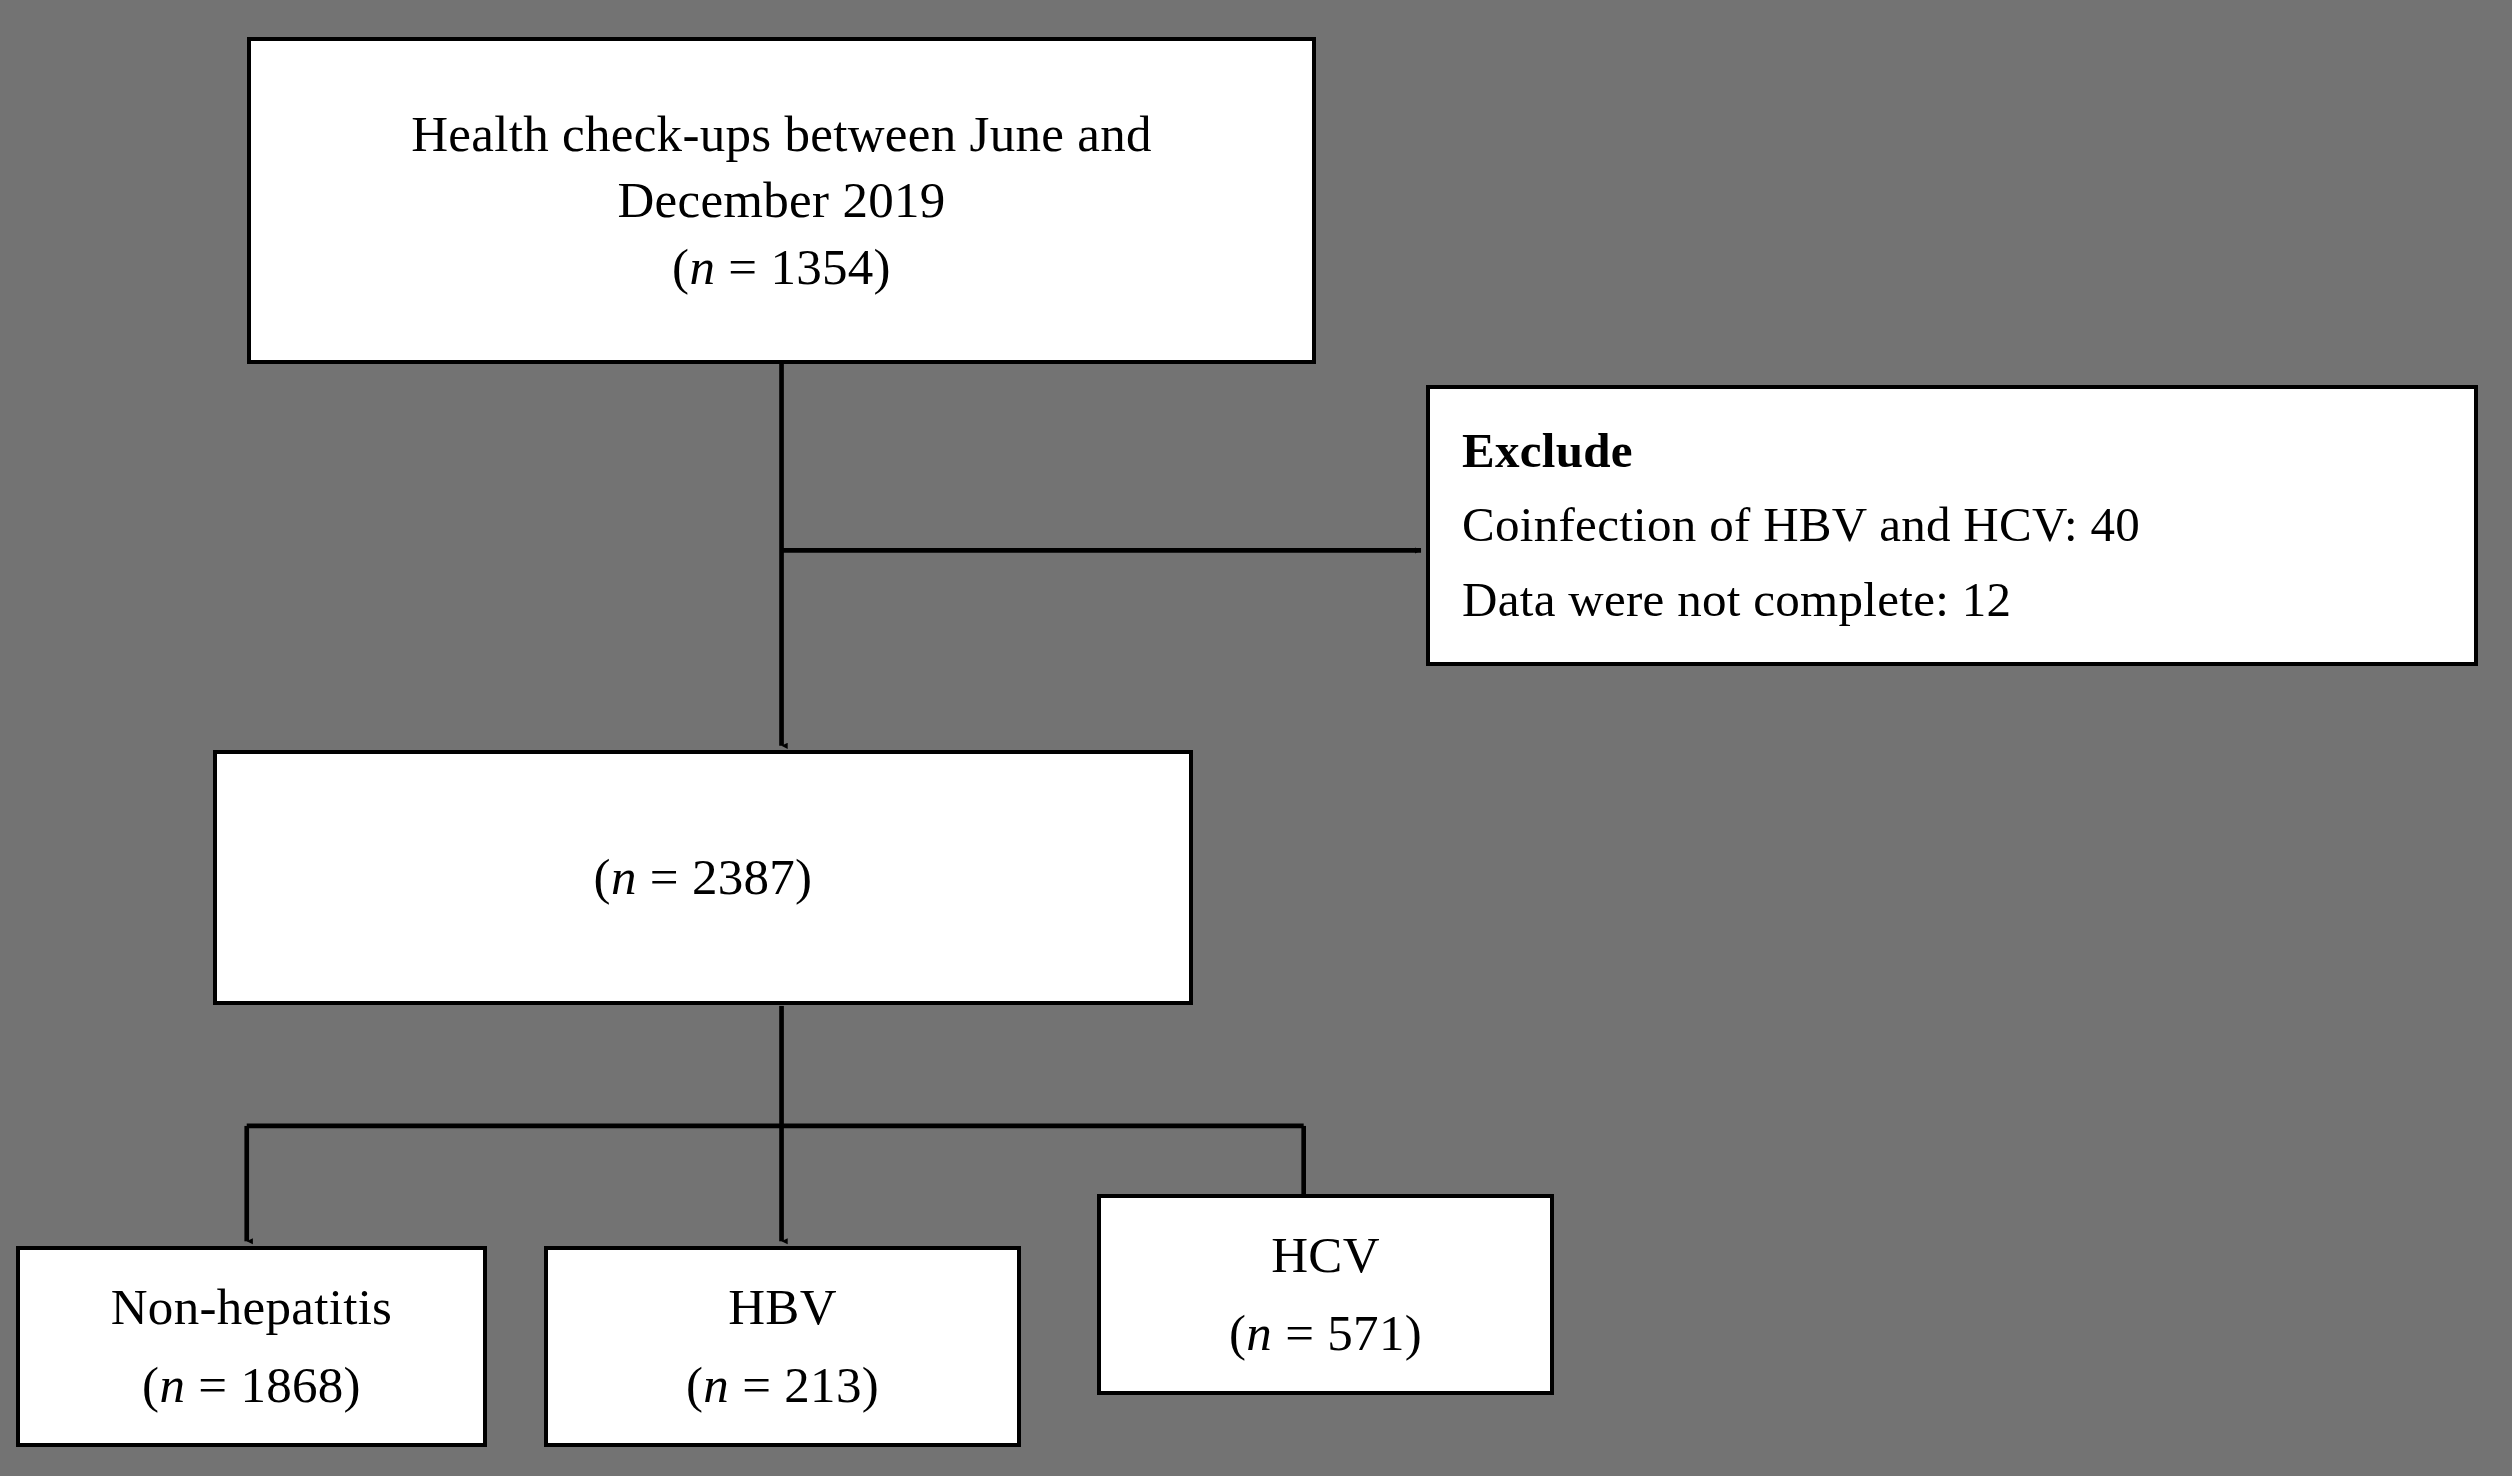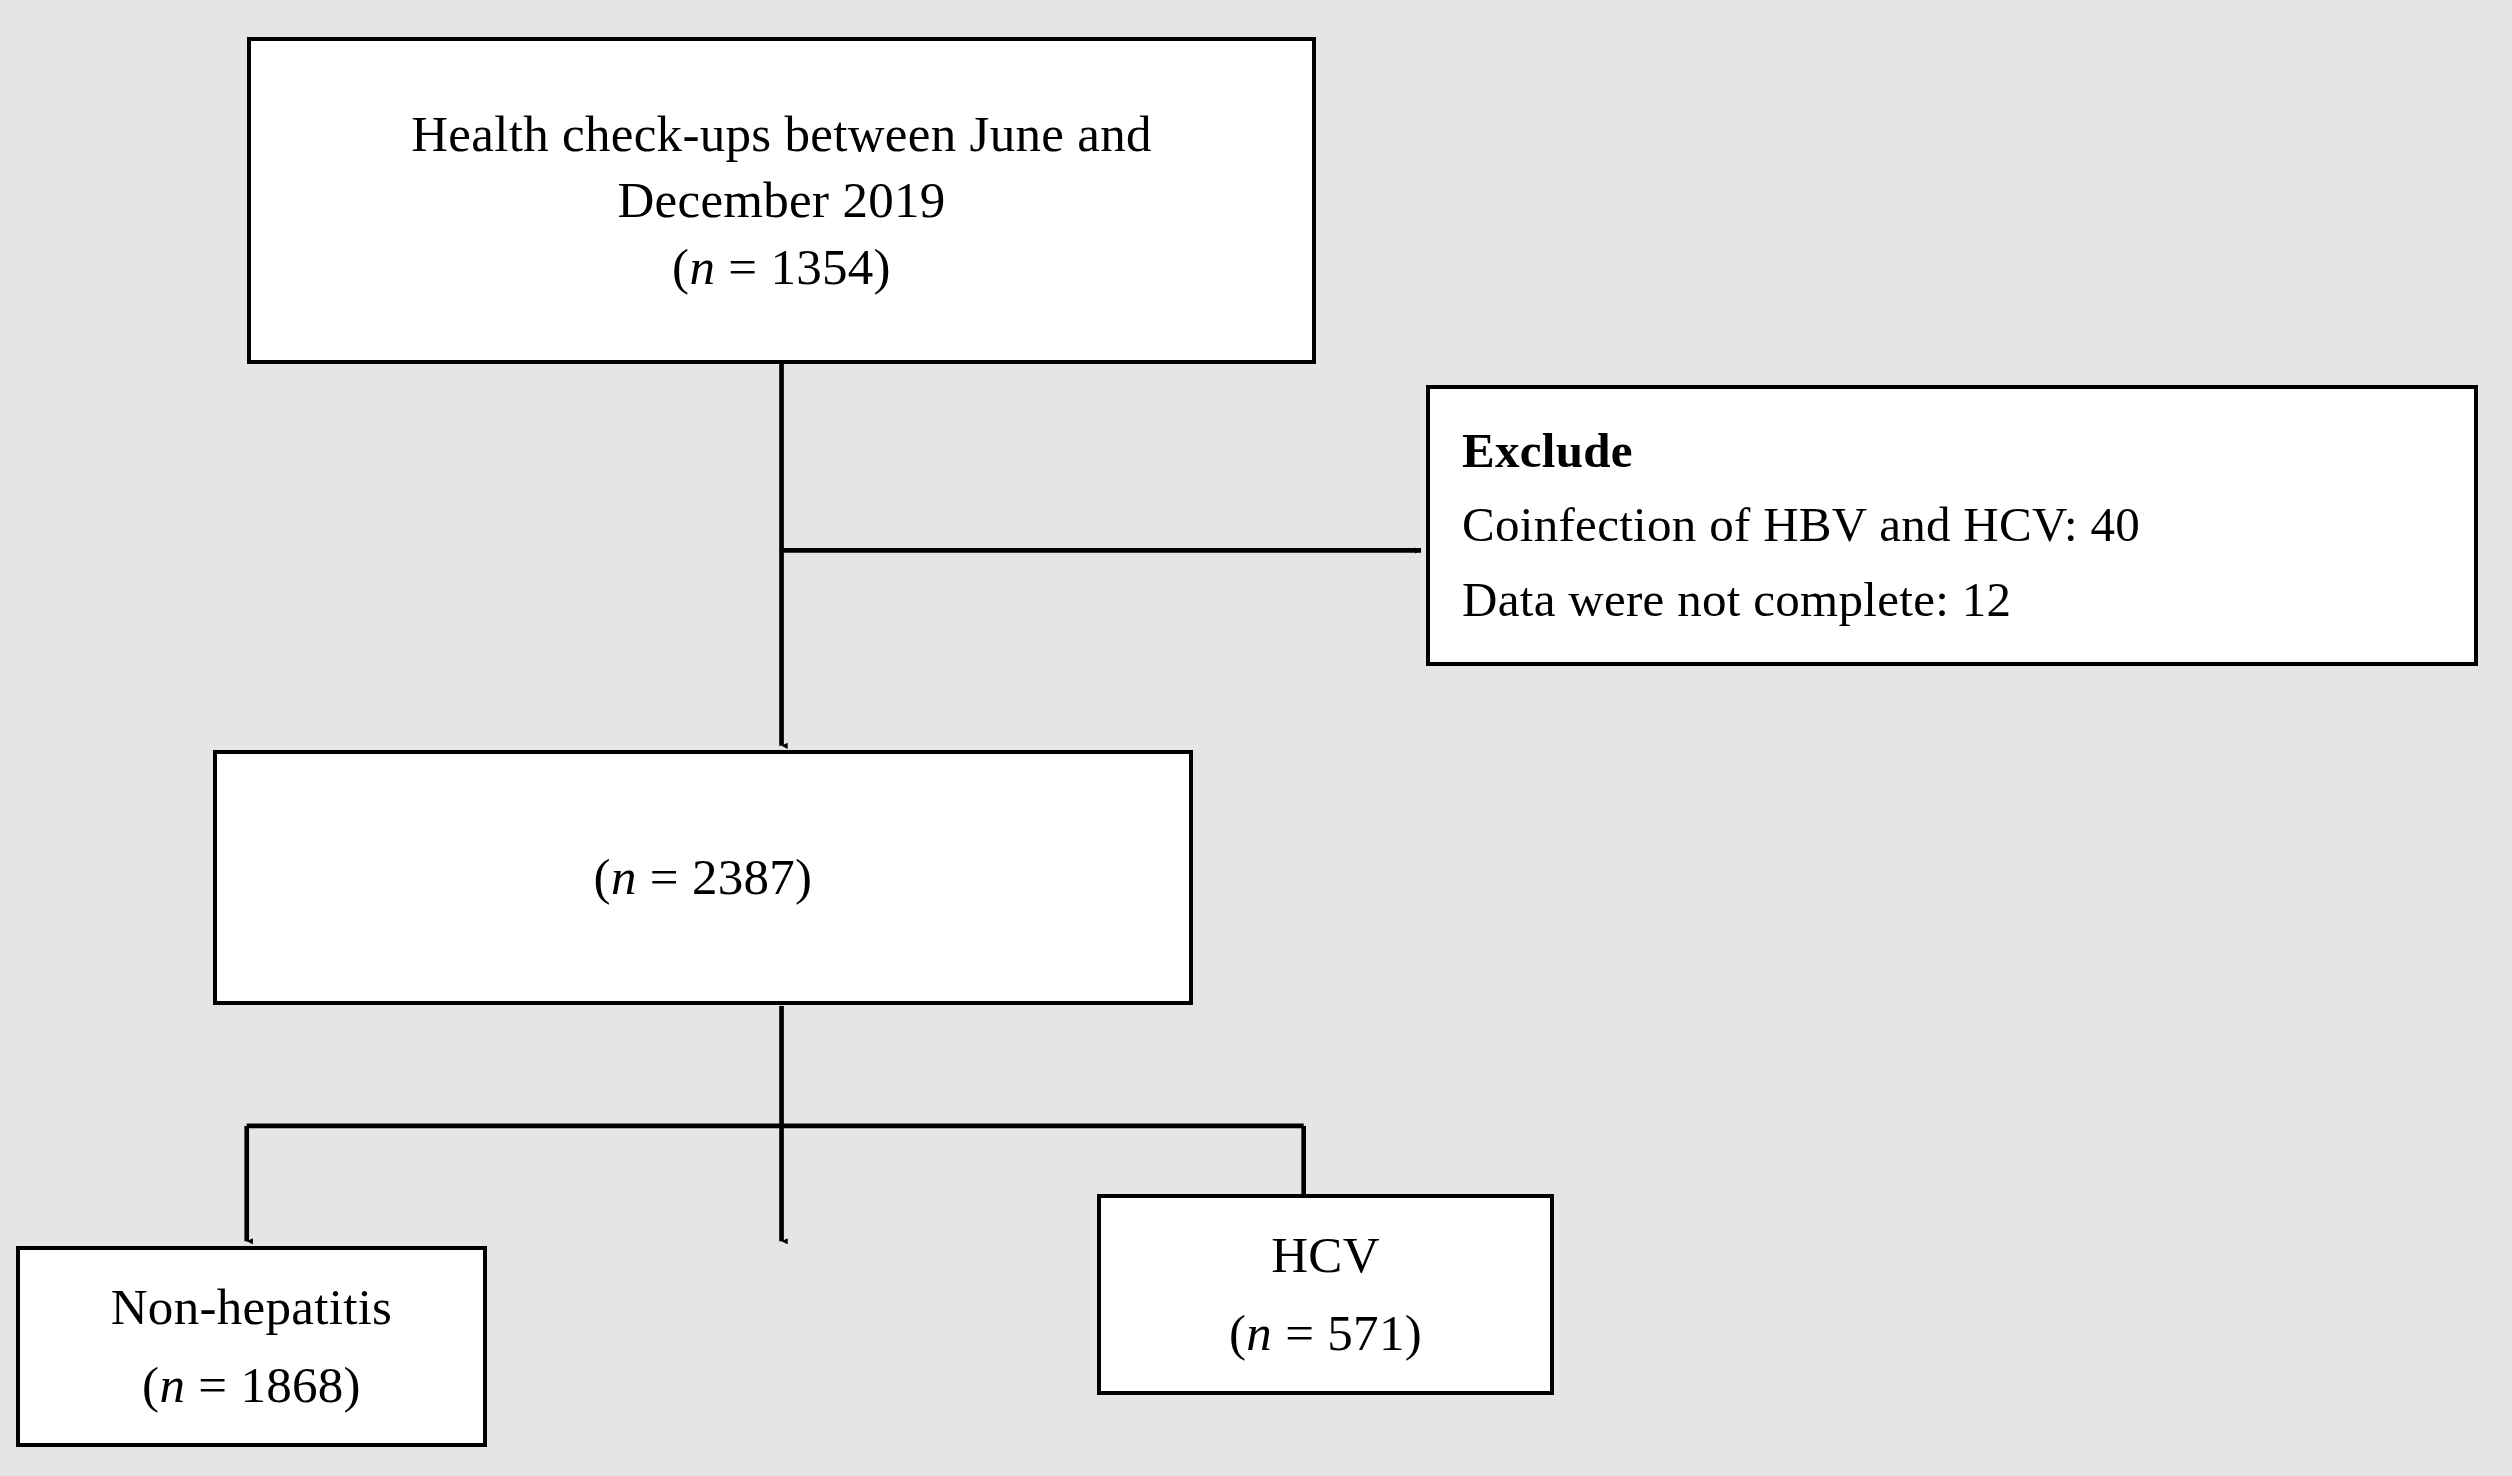--- a/index.html
+++ b/index.html
@@ -9,21 +9,21 @@
     background: #ffffff;
   }
   body {
     font-family: "Liberation Serif", "DejaVu Serif", serif;
     color: #000000;
   }
   #canvas {
     position: relative;
     width: 2512px;
     height: 1477px;
-    background: #e5e5e5;
+    background: #737373;
     overflow: hidden;
   }
   .flow-svg {
     position: absolute;
     left: 0;
     top: 0;
     width: 2512px;
     height: 1477px;
   }
   .node {
@@ -135,20 +135,24 @@
 
   <div class="node center-text" id="node-eligible">
     <span class="line">(<span class="ital">n</span> = <span>2387</span>)</span>
   </div>
 
   <div class="node center-text" id="node-group-0">
     <span class="line">Non-hepatitis</span>
     <span class="line">(<span class="ital">n</span> = <span>1868</span>)</span>
   </div>
 
+  <div class="node center-text" id="node-group-1">
+    <span class="line">HBV</span>
+    <span class="line">(<span class="ital">n</span> = <span>213</span>)</span>
+  </div>
 
   <div class="node center-text" id="node-group-2">
     <span class="line">HCV</span>
     <span class="line">(<span class="ital">n</span> = <span>571</span>)</span>
   </div>
 
 </div>
 
 
 </body></html>

